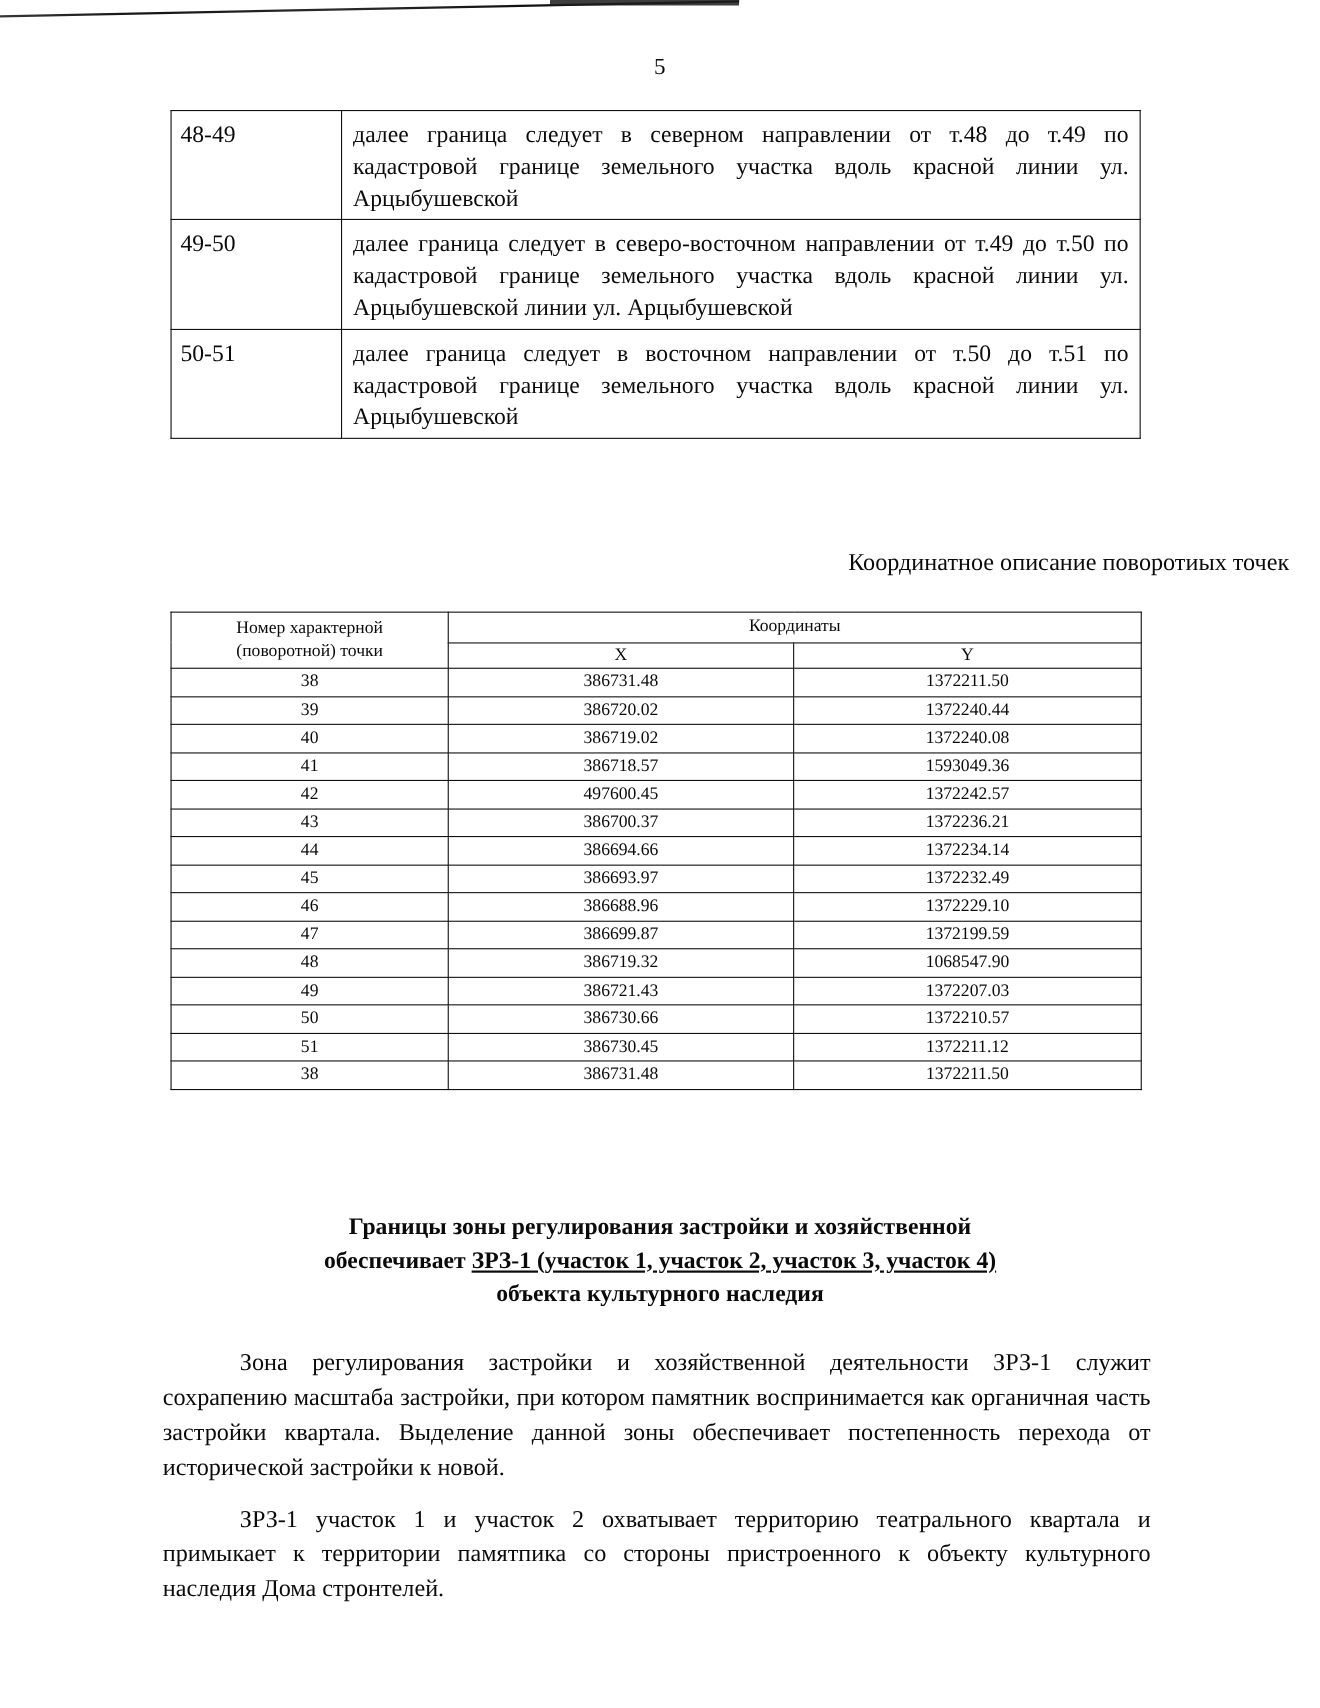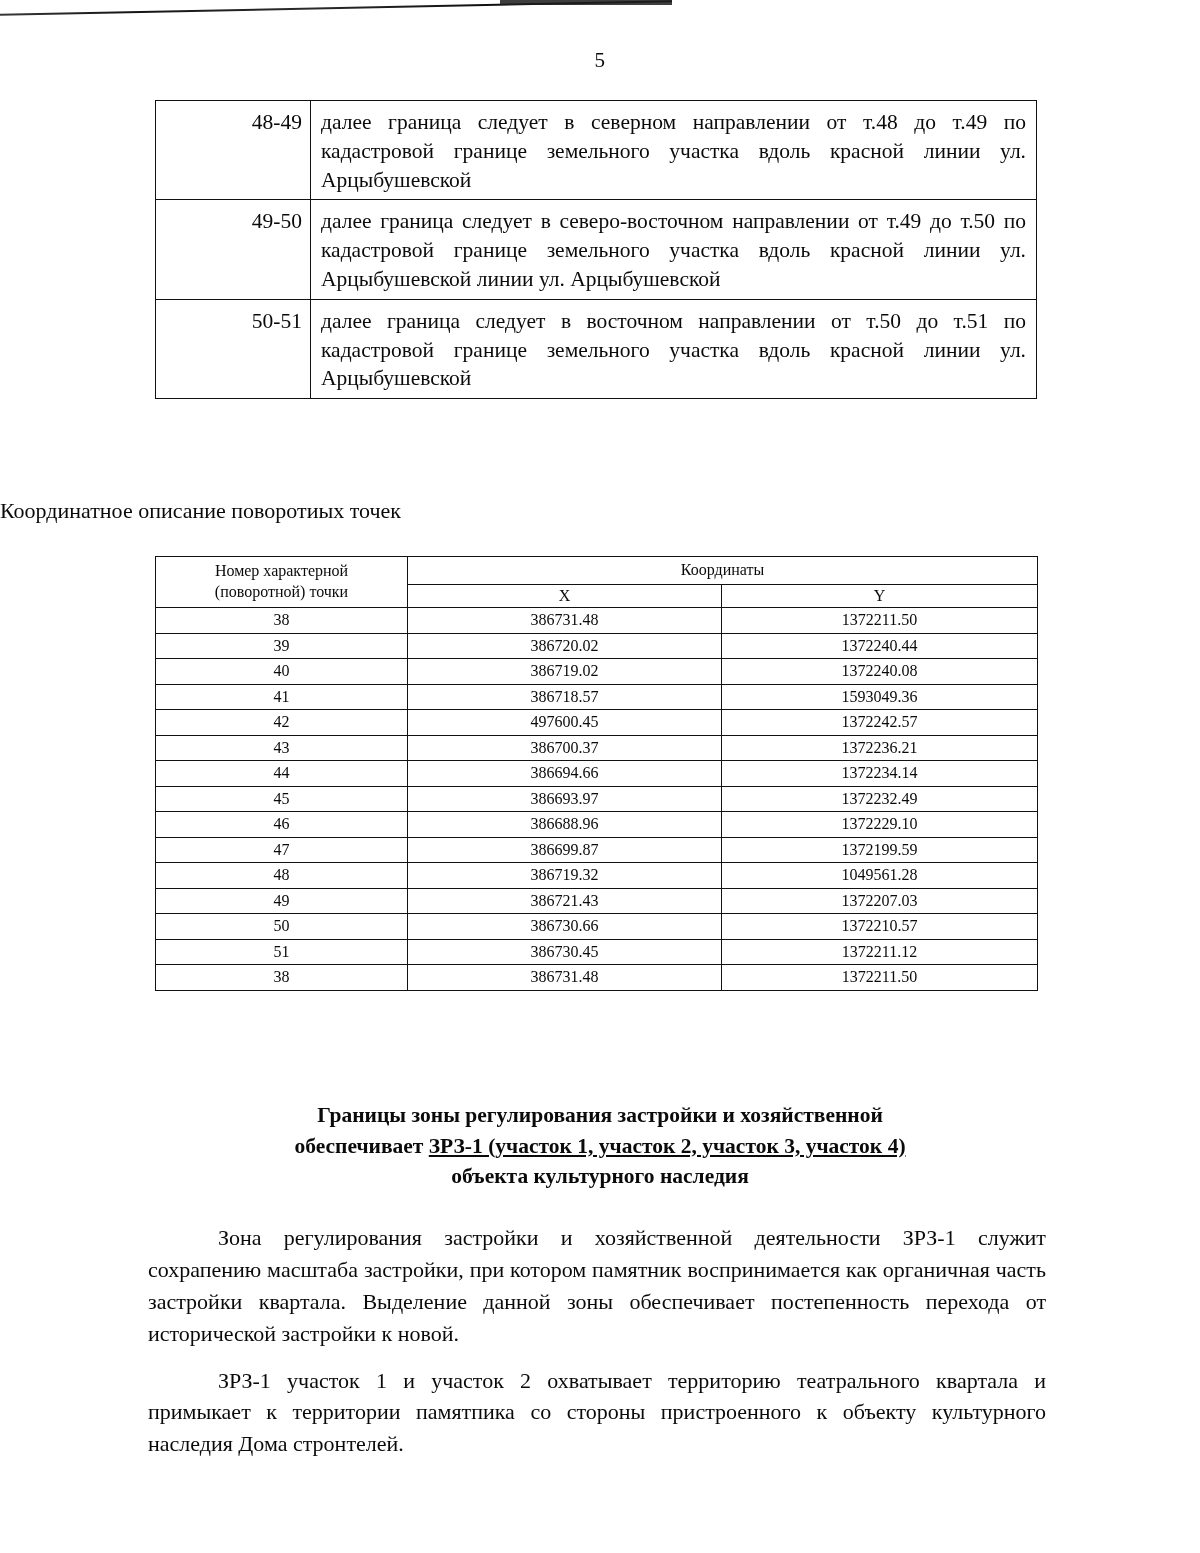--- a/index.html
+++ b/index.html
@@ -76,41 +76,42 @@
   }
 
   
   #border-table {
     left: 155px;
     top: 100px;
     width: 882px;
   }
   #border-table td.seg {
     width: 138px;
-    text-align: right;
+    text-align: left;
     padding-top: 7px;
     font-size: 21.5px;
   }
   #border-table td.desc {
     text-align: justify;
     text-align-last: left;
     padding-top: 7px;
     padding-left: 10px;
     padding-right: 10px;
     hyphens: none;
   }
 
   
   .caption {
     position: absolute;
     left: 0;
     top: 498px;
     width: 1148px;
-    text-align: left;
+    text-align: right;
     font-size: 22px;
+    padding-left: 24px;
   }
 
   
   #coord-table {
     left: 155px;
     top: 556px;
     width: 882px;
     font-size: 16px;
   }
   #coord-table th,
@@ -258,21 +259,21 @@
       <td class="num">1372229.10</td>
     </tr>
     <tr>
       <td class="num">47</td>
       <td class="num">386699.87</td>
       <td class="num">1372199.59</td>
     </tr>
     <tr>
       <td class="num">48</td>
       <td class="num">386719.32</td>
-      <td class="num">1049561.28</td>
+      <td class="num">1068547.90</td>
     </tr>
     <tr>
       <td class="num">49</td>
       <td class="num">386721.43</td>
       <td class="num">1372207.03</td>
     </tr>
     <tr>
       <td class="num">50</td>
       <td class="num">386730.66</td>
       <td class="num">1372210.57</td>

